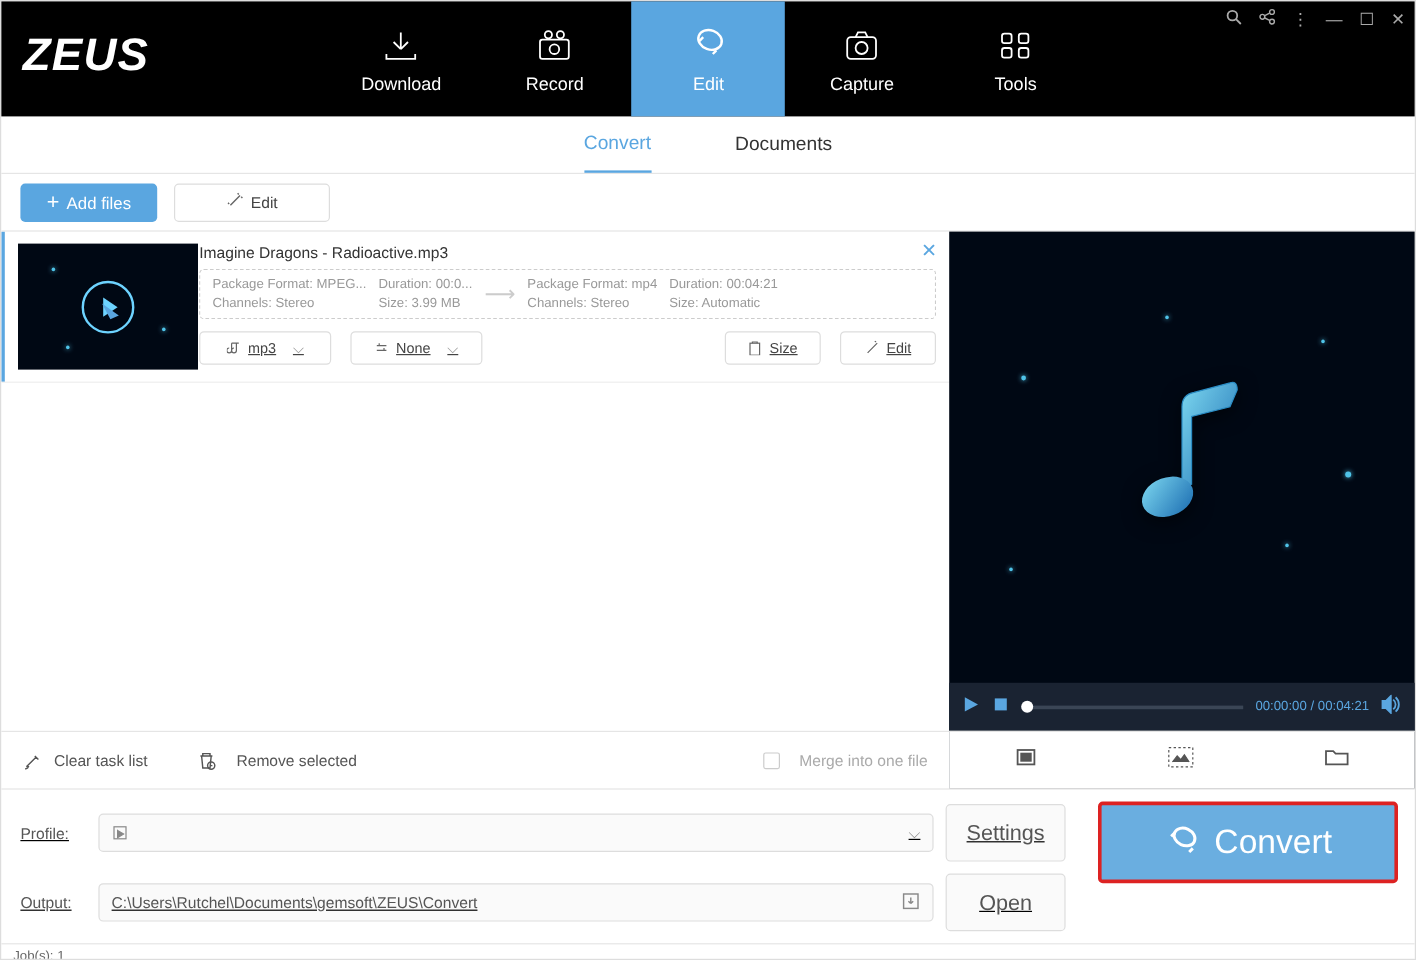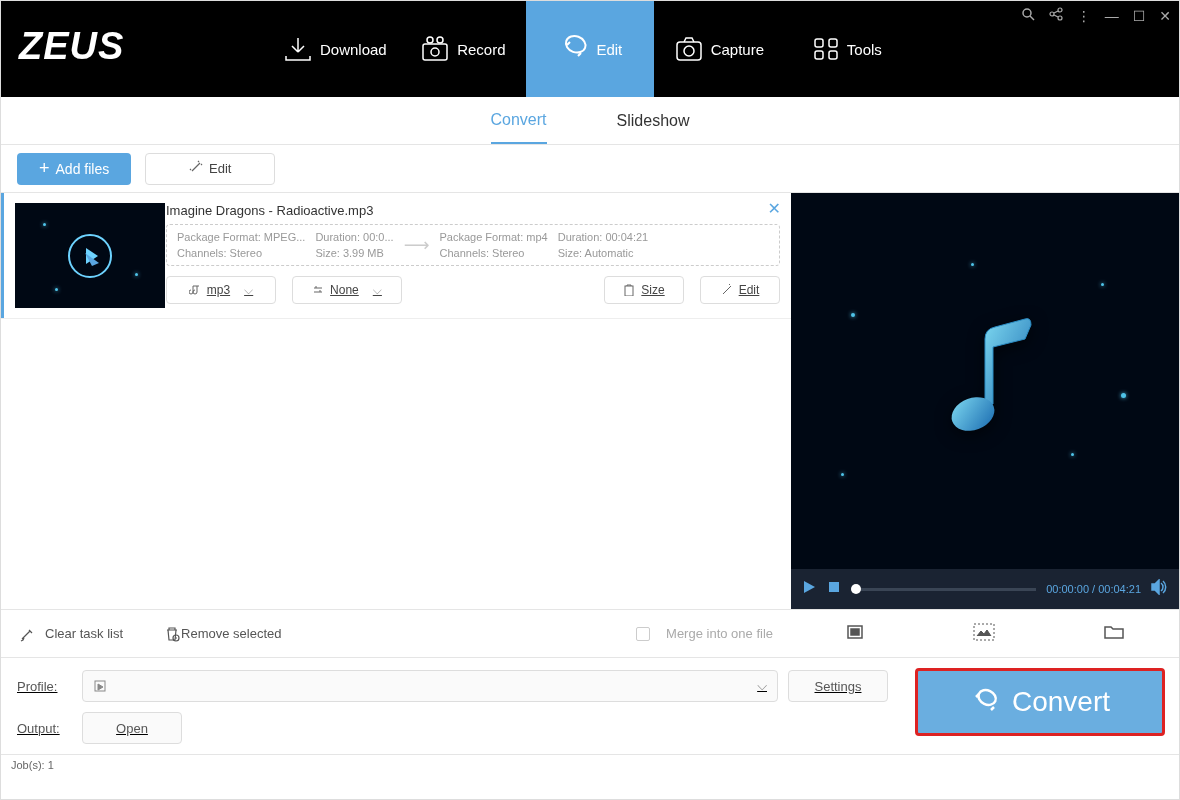--- a/index.html
+++ b/index.html
@@ -2,21 +2,21 @@
 <html><head>
 <meta charset="utf-8">
 <style>
 * { box-sizing: border-box; margin: 0; padding: 0; font-family: "Segoe UI", Arial, sans-serif; }
 body { width: 1180px; height: 800px; overflow: hidden; background: #fff; border: 1px solid #ddd; }
 
 
 .top-header { background: #000; height: 96px; display: flex; align-items: stretch; color: #fff; position: relative; }
 .logo { font-size: 38px; font-weight: 900; font-style: italic; letter-spacing: 1px; padding: 24px 36px 0 18px; }
 .nav { display: flex; margin-left: 110px; }
-.nav-item { width: 128px; display: flex; flex-direction: row; align-items: center; justify-content: center; gap: 6px; cursor: pointer; }
+.nav-item { width: 128px; display: flex; flex-direction: column; align-items: center; justify-content: center; gap: 6px; cursor: pointer; }
 .nav-item.active { background: #5aa6e0; }
 .nav-item .icon { height: 36px; display: flex; align-items: center; justify-content: center; }
 .nav-item .label { font-size: 15px; }
 .window-controls { position: absolute; right: 8px; top: 6px; display: flex; gap: 14px; align-items: center; }
 .window-controls span { cursor: pointer; font-size: 14px; color: #aaa; }
 
 
 .subtabs { height: 48px; display: flex; justify-content: center; align-items: center; gap: 70px; border-bottom: 1px solid #e5e5e5; }
 .subtab { font-size: 16px; color: #333; cursor: pointer; height: 100%; display: flex; align-items: center; }
 .subtab.active { color: #5aa6e0; border-bottom: 2px solid #5aa6e0; }
@@ -62,21 +62,21 @@
 .preview-actions { height: 48px; background: #fff; border-top: 1px solid #e5e5e5; display: flex; align-items: center; justify-content: space-around; }
 .preview-actions span { cursor: pointer; color: #666; }
 
 
 .bottom { border-top: 1px solid #e5e5e5; padding: 12px 16px 0 16px; position: relative; }
 .form-row { display: flex; align-items: center; gap: 10px; margin-bottom: 10px; text-decoration: underline; }
 .form-label { width: 55px; font-size: 13px; color: #555; }
 .select-box { flex: 1; max-width: 696px; height: 32px; border: 1px solid #ddd; border-radius: 4px; display: flex; align-items: center; padding: 0 10px; font-size: 13px; color: #555; background: #fafafa; position: relative; }
 .select-box .chev { margin-left: auto; color: #888; }
 .select-box .save-ico { margin-left: auto; color: #888; }
-.small-btn { width: 100px; height: 32px; border: 1px solid #ddd; border-radius: 4px; background: #fafafa; font-size: 13px; color: #555; cursor: pointer; display: flex; align-items: center; justify-content: center; }
+.small-btn { width: 100px; height: 48px; border: 1px solid #ddd; border-radius: 4px; background: #fafafa; font-size: 18px; color: #555; cursor: pointer; display: flex; align-items: center; justify-content: center; }
 .convert-btn { position: absolute; right: 14px; top: 10px; width: 250px; height: 68px; background: #6aaee0; color: #fff; font-size: 28px; border-radius: 4px; display: flex; align-items: center; justify-content: center; gap: 12px; cursor: pointer; border: 3px solid #d22; }
 
 .status { border-top: 1px solid #e5e5e5; padding: 4px 10px; font-size: 11px; color: #666; }
 
 .sparkle { position: absolute; width: 3px; height: 3px; background: #4fc3e8; border-radius: 50%; box-shadow: 0 0 4px #4fc3e8; }
 </style>
 </head>
 <body>
 
 <div class="top-header">
@@ -145,21 +145,21 @@
         </svg></span>
     <span>⋮</span>
     <span>—</span>
     <span>☐</span>
     <span>✕</span>
   </div>
 </div>
 
 <div class="subtabs">
   <div class="subtab active">Convert</div>
-  <div class="subtab">Slideshow</div>
+  <div class="subtab">Documents</div>
 </div>
 
 <div class="toolbar">
   <div class="btn btn-primary">
     <span style="font-size:18px;font-weight:300">+</span>
     <span>Add files</span>
   </div>
   <div class="btn btn-outline">
     <span>
       <svg width="14" height="14" viewBox="0 0 14 14" fill="none" stroke="#666" stroke-width="1.2">
@@ -238,21 +238,21 @@
         </div>
       </div>
     </div>
     <div class="bottom-actions">
       <div style="display:flex;align-items:center;gap:8px;cursor:pointer">
         <svg width="18" height="18" viewBox="0 0 18 18" fill="none" stroke="#555" stroke-width="1.2">
             <path d="M3 14l8-8M10 5l3 3M2 16l2-1 1-2"></path>
           </svg>
         <span>Clear task list</span>
       </div>
-      <div style="display:flex;align-items:center;gap:0;cursor:pointer">
+      <div style="display:flex;align-items:center;gap:16px;cursor:pointer">
         <svg width="18" height="18" viewBox="0 0 18 18" fill="none" stroke="#555" stroke-width="1.2">
             <path d="M4 5h10M6 5V3h6v2M5 5l1 10h6l1-10"></path>
             <circle cx="13" cy="13" r="3"></circle>
             <path d="M12 13h2"></path>
           </svg>
         <span>Remove selected</span>
       </div>
       <div class="merge">
         <span class="checkbox"></span>
         <span>Merge into one file</span>
@@ -332,20 +332,29 @@
       <svg width="14" height="14" viewBox="0 0 14 14" fill="none" stroke="#888" style="margin-right:6px">
           <rect x="2" y="2" width="10" height="10"></rect>
           <path d="M5 5l5 3-5 3z" fill="#888"></path>
         </svg>
       <span class="chev">⌵</span>
     </div>
     <div class="small-btn">Settings</div>
   </div>
   <div class="form-row">
     <span class="form-label">Output:</span>
+    <div class="select-box">
+      <span>C:\Users\Rutchel\Documents\gemsoft\ZEUS\Convert</span>
+      <span class="save-ico">
+        <svg width="16" height="16" viewBox="0 0 16 16" fill="none" stroke="#888" stroke-width="1.2">
+            <rect x="2" y="2" width="12" height="12"></rect>
+            <path d="M8 5v5m0 0l-2-2m2 2l2-2"></path>
+          </svg>
+      </span>
+    </div>
     <div class="small-btn">Open</div>
   </div>
   <div class="convert-btn">
     <svg width="30" height="30" viewBox="0 0 30 30" fill="none" stroke="#fff" stroke-width="2.5">
         <path d="M6 10a9 7 0 1 0 18 0 9 7 0 1 0-18 0" transform="rotate(25 15 15)"></path>
         <path d="M9 7l-3 3M21 23l3-3"></path>
       </svg>
     <span>Convert</span>
   </div>
 </div>

